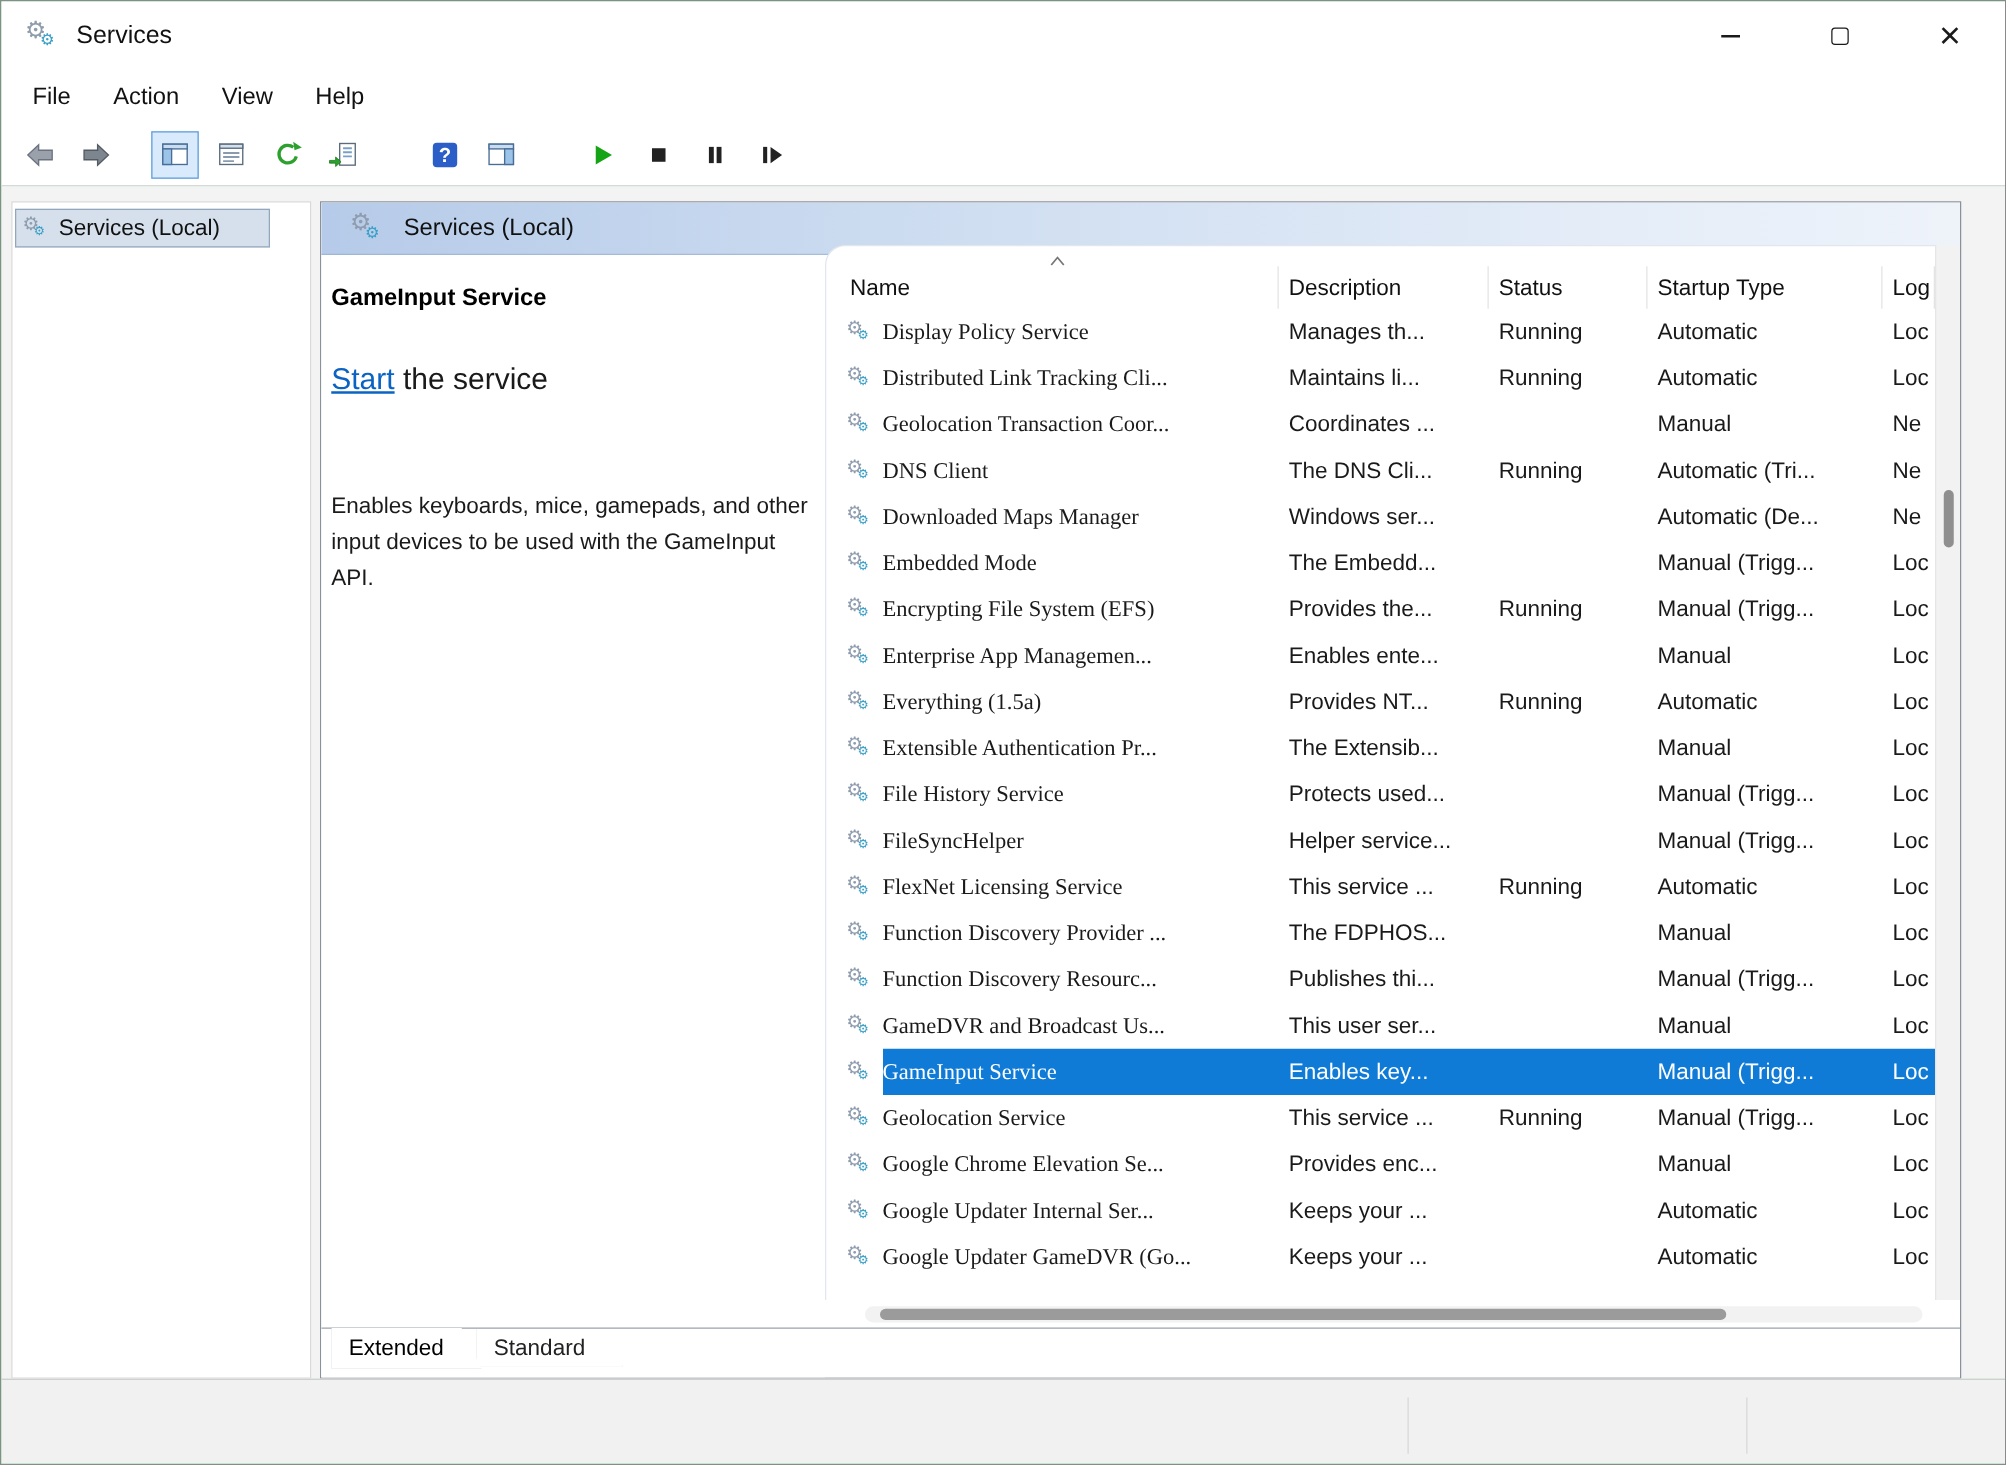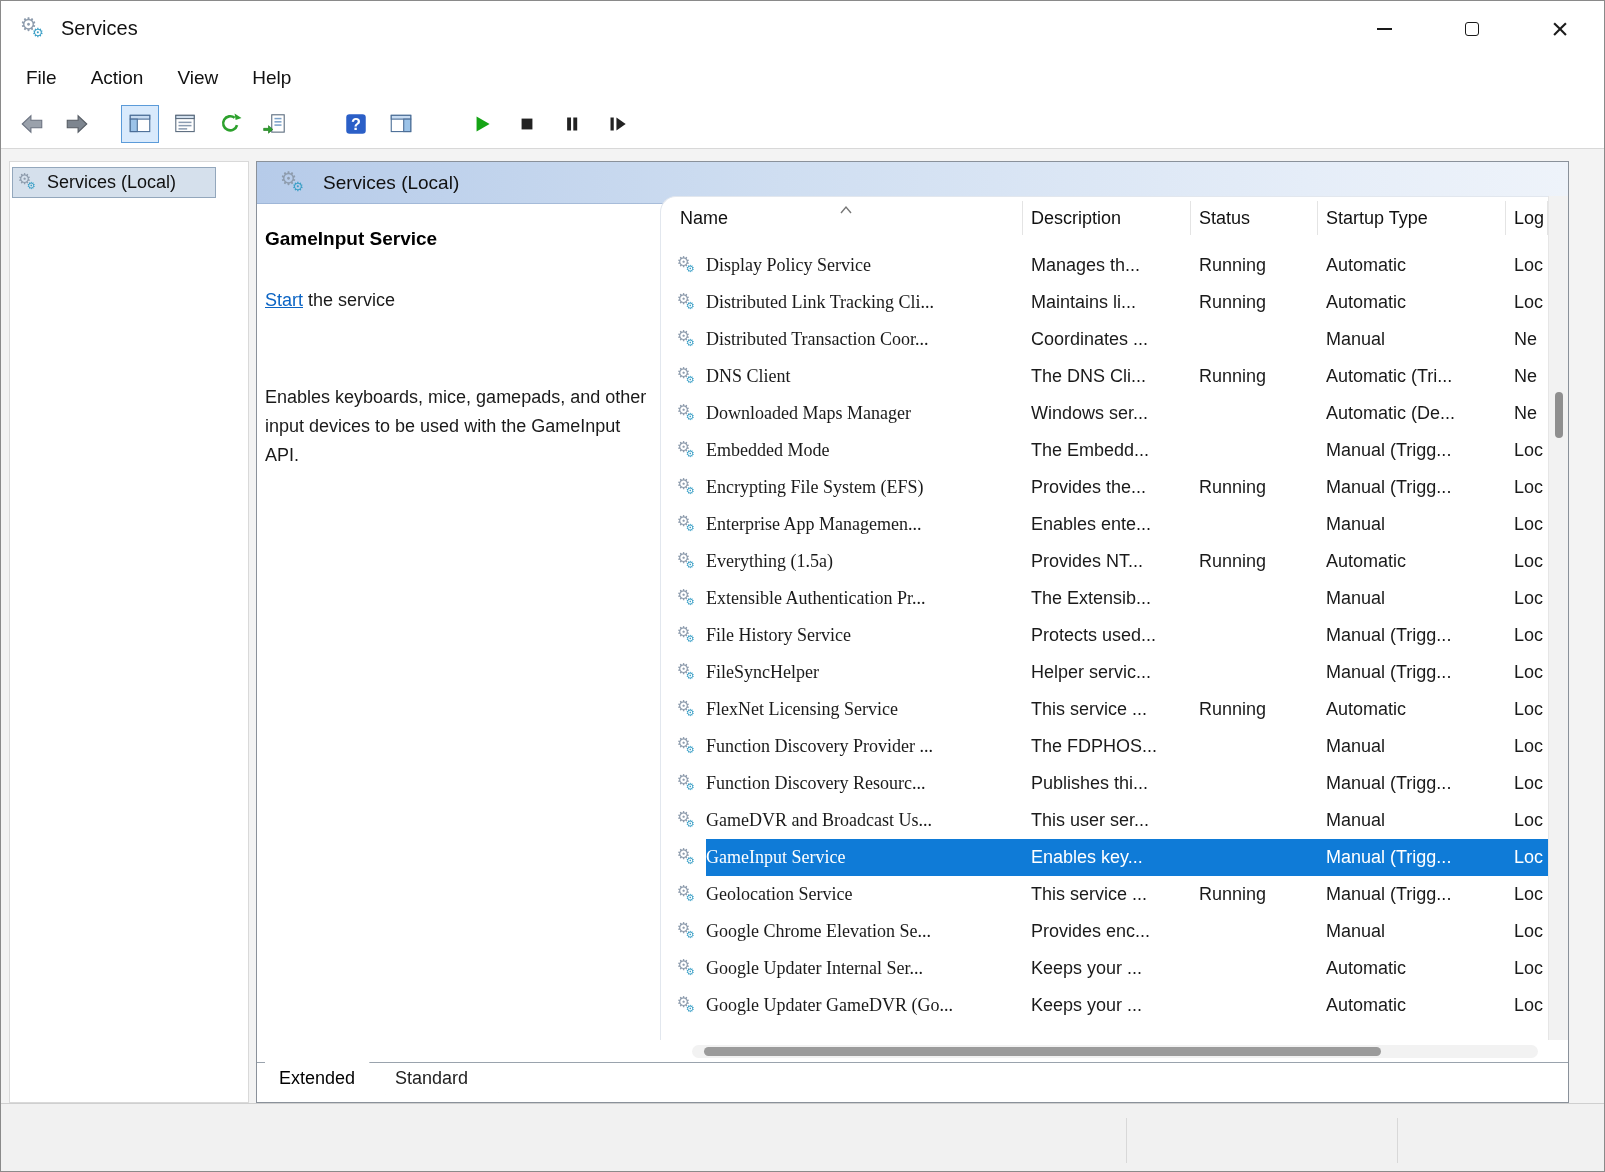--- a/index.html
+++ b/index.html
@@ -44,30 +44,30 @@
   .main-panel{flex:1 1 auto;position:relative;background:#fff;border:1px solid #8a919a;overflow:hidden;}
 
   
   .band{position:absolute;left:0;top:0;right:0;height:42px;background:linear-gradient(90deg,#b6cbe9 0%,#cfdef1 40%,#e5edf8 80%,#eef3fa 100%);border-bottom:1px solid rgba(140,165,200,.55);display:flex;align-items:center;}
   .band .gears{margin-left:24px;}
   .band-label{margin-left:16px;font-size:19px;color:#111;}
 
   
   .detail{position:absolute;left:0;top:42px;width:403px;bottom:0;background:#fff;padding:24px 18px 0 8px;}
   .detail-title{font-size:19px;font-weight:bold;margin:0 0 40px 0;color:#000;}
-  .detail-action{font-size:18px;margin:0 0 72px 0;}
+  .detail-action{font-size:24px;margin:0 0 72px 0;}
   .detail-action a{color:#0b64c4;text-decoration:underline;}
   .detail-desc-label{font-size:18px;margin:0 0 6px 0;}
   .detail-desc{font-size:18px;line-height:29px;width:386px;margin:0;}
 
   
   .list-wrap{position:absolute;left:403px;top:34px;right:20px;bottom:62px;background:#fff;border-top-left-radius:16px;border-top:1px solid #e2e7ee;border-left:1px solid #e2e7ee;overflow:hidden;}
   .sort-caret{position:absolute;left:178px;top:3px;}
   .lrow{display:grid;grid-template-columns:345px 168px 127px 188px minmax(40px,1fr);padding-left:17px;align-items:center;}
-  .lheader{position:absolute;left:0;right:0;top:4px;height:34px;font-size:18px;color:#111;text-align:right;}
+  .lheader{position:absolute;left:0;right:0;top:16px;height:34px;font-size:18px;color:#111;text-align:right;}
   .lheader .cell{height:100%;display:flex;align-items:center;border-right:1px solid #e4e4e4;padding-left:8px;overflow:hidden;white-space:nowrap;}
   .lheader .cell:first-child{padding-left:2px;}
   .list-rows{position:absolute;left:0;right:0;top:50px;}
   .item{height:37px;font-size:18px;}
   .item .cell{overflow:hidden;white-space:nowrap;padding-left:8px;color:#1a1a1a;}
   .name-cell{display:flex;align-items:center;gap:4px;padding-left:0 !important;font-family:Liberation Serif, serif;}
   .name-cell .svc-ic{flex:0 0 24px;}
   .item.selected{background:linear-gradient(90deg,transparent 0 45px,#0f7bd7 45px 100%);}
   .item.selected .cell{color:#fff;}
 
@@ -254,21 +254,21 @@
       <span class="txt">Distributed Link Tracking Cli...</span>
     </div>
     <div class="cell">Maintains li...</div>
     <div class="cell">Running</div>
     <div class="cell">Automatic</div>
     <div class="cell">Loc</div>
   </div>
             <div class="lrow item">
     <div class="cell name-cell">
       <span class="gears small svc-ic"></span>
-      <span class="txt">Distributed Transaction Coor...</span>
+      <span class="txt">Geolocation Transaction Coor...</span>
     </div>
     <div class="cell">Coordinates ...</div>
     <div class="cell"></div>
     <div class="cell">Manual</div>
     <div class="cell">Ne</div>
   </div>
             <div class="lrow item">
     <div class="cell name-cell">
       <span class="gears small svc-ic"></span>
       <span class="txt">DNS Client</span>
@@ -346,21 +346,21 @@
     <div class="cell">Protects used...</div>
     <div class="cell"></div>
     <div class="cell">Manual (Trigg...</div>
     <div class="cell">Loc</div>
   </div>
             <div class="lrow item">
     <div class="cell name-cell">
       <span class="gears small svc-ic"></span>
       <span class="txt">FileSyncHelper</span>
     </div>
-    <div class="cell">Helper servic...</div>
+    <div class="cell">Helper service...</div>
     <div class="cell"></div>
     <div class="cell">Manual (Trigg...</div>
     <div class="cell">Loc</div>
   </div>
             <div class="lrow item">
     <div class="cell name-cell">
       <span class="gears small svc-ic"></span>
       <span class="txt">FlexNet Licensing Service</span>
     </div>
     <div class="cell">This service ...</div>

